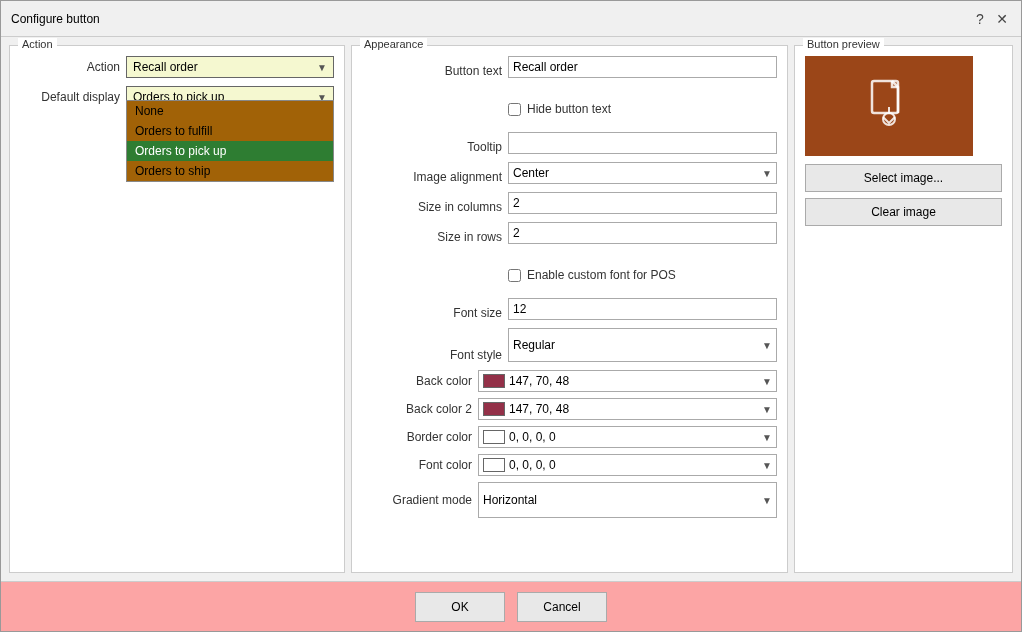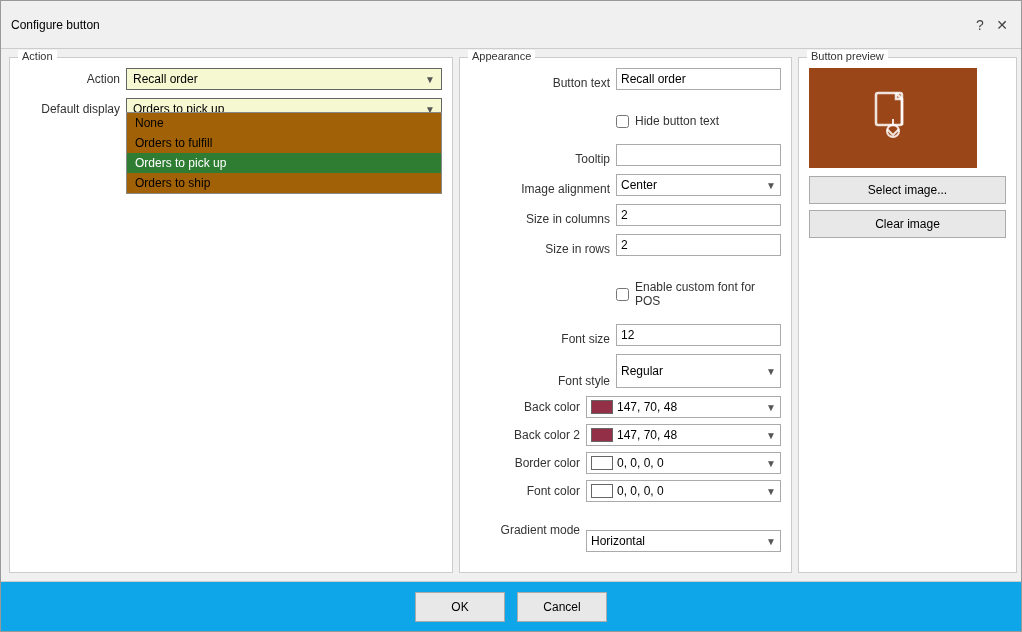--- a/index.html
+++ b/index.html
@@ -1,26 +1,26 @@
 <!DOCTYPE html>
 <html><head>
   <meta charset="utf-8">
   <style>
     * { box-sizing: border-box; margin: 0; padding: 0; font-family: 'Segoe UI', Tahoma, Arial, sans-serif; font-size: 12px; }
     body { background: #f0f0f0; }
     .dialog { width: 1022px; height: 632px; background: #f0f0f0; border: 1px solid #999; display: flex; flex-direction: column; position: relative; }
-    .title-bar { background: #f0f0f0; border-bottom: 1px solid #ccc; padding: 6px 10px; display: flex; align-items: center; justify-content: space-between; height: 48px; }
+    .title-bar { background: #f0f0f0; border-bottom: 1px solid #ccc; padding: 6px 10px; display: flex; align-items: center; justify-content: space-between; height: 36px; }
     .title-bar-left { display: flex; align-items: center; gap: 6px; }
     .title-text { font-size: 12px; color: #000; }
     .title-controls { display: flex; gap: 4px; align-items: center; }
     .title-btn { width: 18px; height: 18px; border: none; background: transparent; cursor: pointer; font-size: 14px; color: #444; display: flex; align-items: center; justify-content: center; }
     .content { display: flex; flex: 1; gap: 0; padding: 8px; gap: 6px; }
     .panel { background: white; border: 1px solid #ccc; padding: 10px; flex-shrink: 0; position: relative; }
     .panel-label { position: absolute; top: -8px; left: 8px; background: white; padding: 0 4px; font-size: 11px; color: #333; }
-    .left-panel { width: 444px; }
+    .left-panel { width: 336px; }
     .mid-panel { flex: 1; }
     .right-panel { width: 219px; }
     .form-row { display: flex; align-items: center; margin-bottom: 8px; gap: 6px; }
     .form-label { width: 100px; text-align: right; font-size: 12px; color: #333; flex-shrink: 0; }
     .dropdown-wrapper { flex: 1; position: relative; }
     .dropdown-btn { width: 100%; height: 22px; border: 1px solid #aaa; background: #f5f8d0; font-size: 12px; display: flex; align-items: center; justify-content: space-between; padding: 0 6px; cursor: pointer; }
     .dropdown-open { border: 1px solid #666; }
     .dropdown-list { position: absolute; top: 14px; left: 0; width: 100%; background: #a16207; border: 1px solid #888; z-index: 100; }
     .dropdown-item { padding: 3px 8px; cursor: pointer; font-size: 12px; color: #000; }
     .dropdown-item.selected { background: #2e7d32; color: white; }
@@ -30,21 +30,21 @@
     .checkbox-label { font-size: 12px; color: #333; }
     .color-row { display: flex; align-items: center; margin-bottom: 6px; }
     .color-label { width: 100px; text-align: right; font-size: 12px; color: #333; flex-shrink: 0; margin-right: 6px; }
     .color-select { flex: 1; height: 22px; border: 1px solid #aaa; background: white; display: flex; align-items: center; padding: 0 4px; gap: 4px; cursor: pointer; justify-content: space-between; }
     .color-swatch { width: 22px; height: 14px; border: 1px solid #666; flex-shrink: 0; }
     .color-text { font-size: 12px; flex: 1; }
     .color-arrow { font-size: 10px; color: #555; }
     .preview-area { background: #9b4618; width: 168px; height: 100px; display: flex; align-items: center; justify-content: center; margin-bottom: 8px; }
     .preview-icon { font-size: 36px; color: rgba(255,255,255,0.85); }
     .preview-btn { width: 100%; height: 28px; border: 1px solid #aaa; background: #e8e8e8; font-size: 12px; cursor: pointer; margin-bottom: 6px; }
-    .bottom-bar { height: 50px; display: flex; align-items: center; justify-content: center; gap: 12px; background: #0ea5e9; border-top: 1px solid #ccc; }
+    .bottom-bar { height: 50px; display: flex; align-items: center; justify-content: center; gap: 12px; background: #fca5a5; border-top: 1px solid #ccc; }
     .action-btn { width: 90px; height: 30px; border: 1px solid #aaa; background: #e8e8e8; font-size: 12px; cursor: pointer; }
     .mid-form-row { display: flex; align-items: flex-end; margin-bottom: 8px; gap: 6px; }
     .mid-label { width: 140px; text-align: right; font-size: 12px; color: #333; flex-shrink: 0; }
     .mid-control { flex: 1; height: 22px; border: 1px solid #aaa; padding: 2px 4px; font-size: 12px; background: white; }
     .mid-select { flex: 1; height: 22px; border: 1px solid #aaa; background: white; display: flex; align-items: center; padding: 0 4px; justify-content: space-between; cursor: pointer; }
   </style>
 </head>
 <body>
 
 <div class="dialog">
@@ -181,21 +181,21 @@
           <span class="color-label">Font color</span>
           <div class="color-select" style="flex:1; height:22px; border:1px solid #aaa; background:white; display:flex; align-items:center; padding:0 4px; gap:4px;">
             <div class="color-swatch" style="background:#ffffff; width:22px; height:14px; border:1px solid #666;"></div>
             <span class="color-text">0, 0, 0, 0</span>
             <span class="color-arrow">▼</span>
           </div>
         </div>
 
         <div class="color-row">
           <span class="color-label">Gradient mode</span>
-          <div class="color-select" style="flex:1; height:22px; border:1px solid #aaa; background:white; display:flex; align-items:center; padding:0 4px; justify-content:space-between;margin-top:22px;">
+          <div class="color-select" style="flex:1; height:36px; border:1px solid #aaa; background:white; display:flex; align-items:center; padding:0 4px; justify-content:space-between;">
             <span>Horizontal</span>
             <span class="color-arrow">▼</span>
           </div>
         </div>
       </div>
     </div>
 
     <div class="panel right-panel">
       <span class="panel-label">Button preview</span>
       <div class="preview-area">

